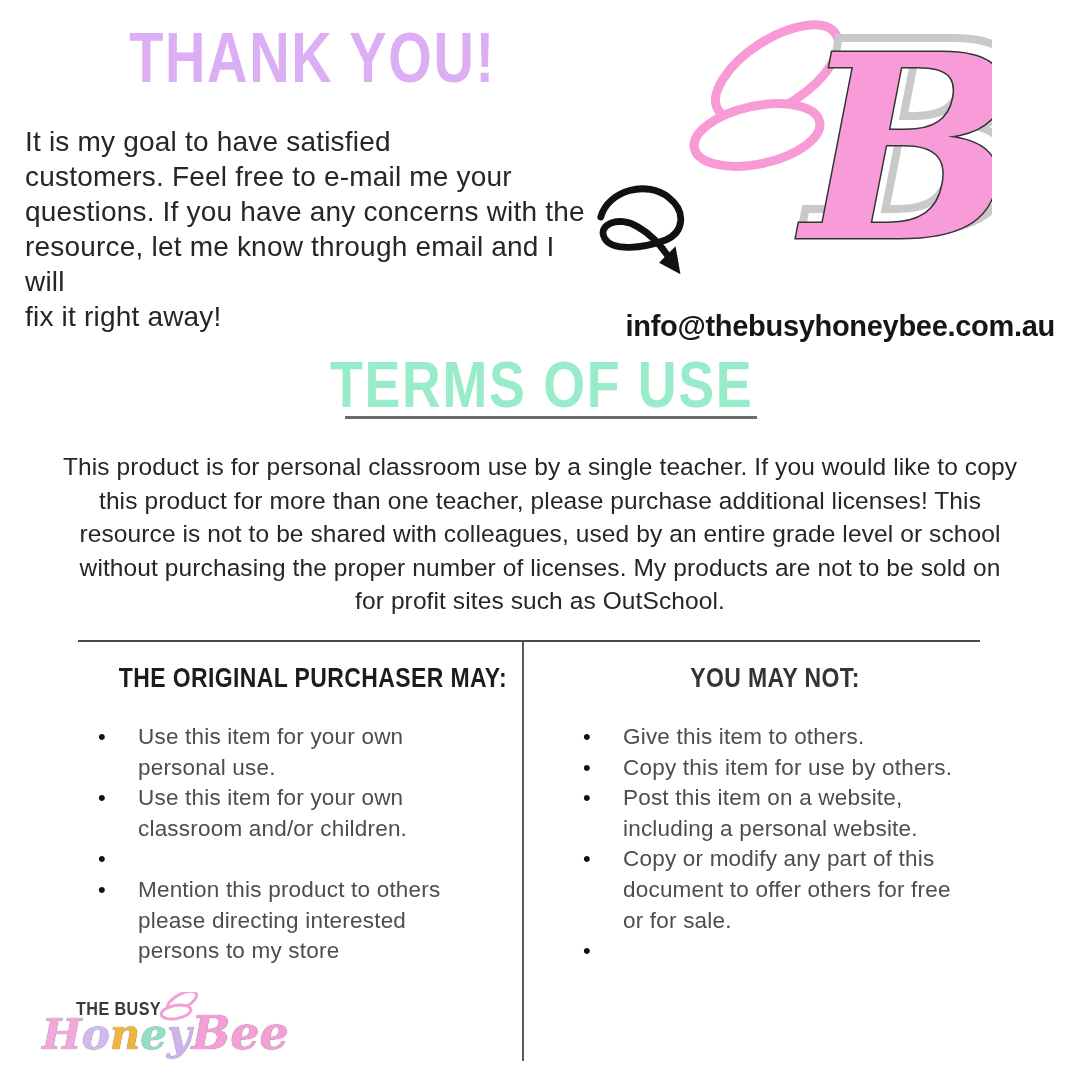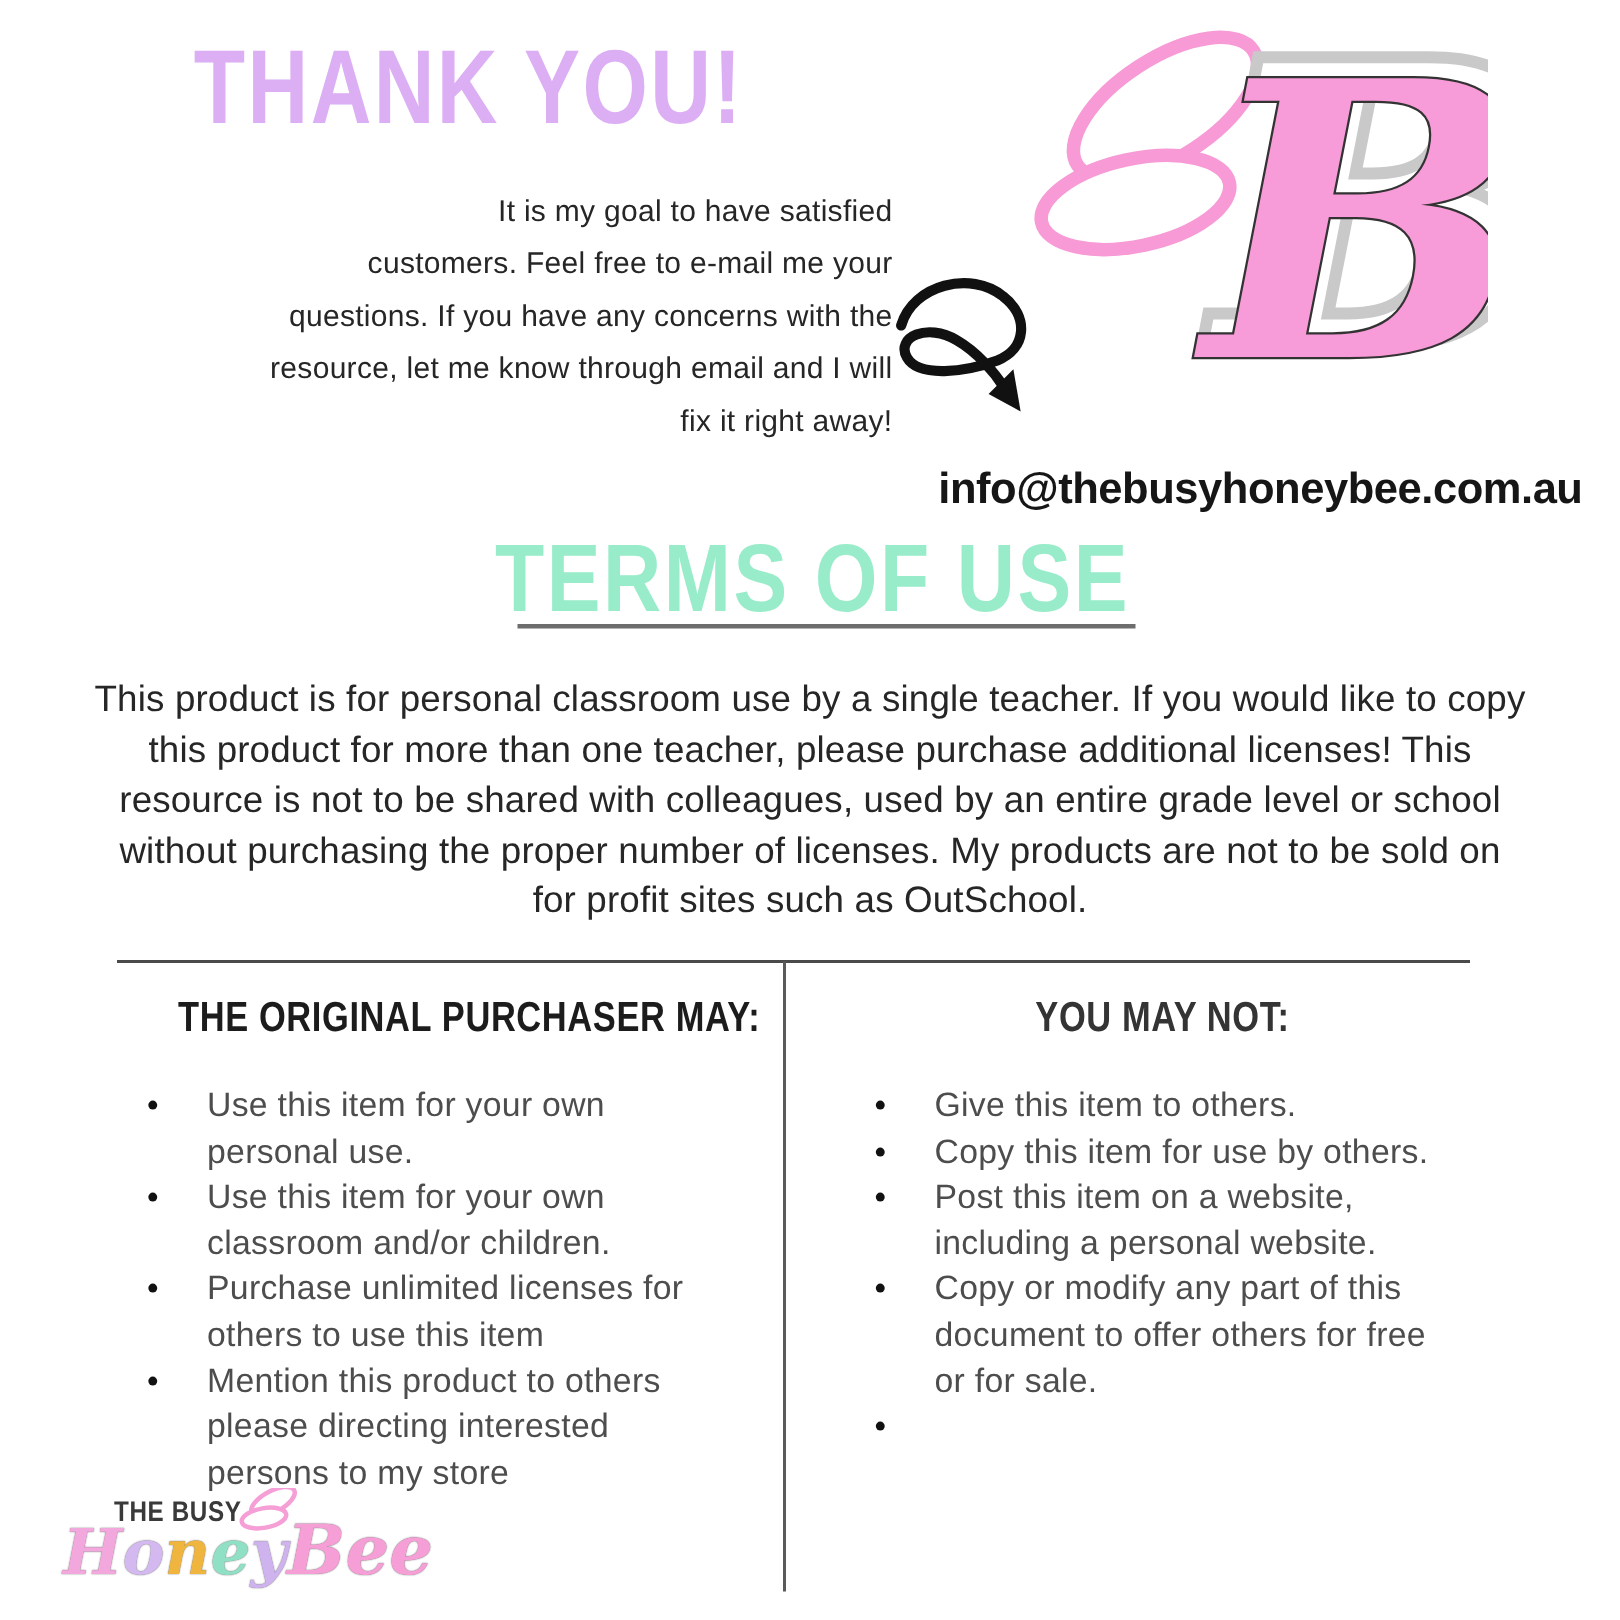--- a/index.html
+++ b/index.html
@@ -3,22 +3,22 @@
 <meta charset="utf-8">
 <style>
   html,body{margin:0;padding:0;background:#fff;}
   .page{position:relative;width:1080px;height:1080px;background:#ffffff;overflow:hidden;
         font-family:"Liberation Sans",sans-serif;color:#222;}
 
   
   .thank-title{position:absolute;left:40px;top:18px;width:545px;text-align:center;
       font-size:70px;font-weight:800;color:#dcaef3;letter-spacing:2px;
       transform:scaleX(0.8);transform-origin:50% 50%;white-space:nowrap;}
-  .intro{position:absolute;left:25px;top:124px;width:570px;text-align:right;
-      font-size:20px;line-height:35px;color:#262626;white-space:pre-line;letter-spacing:0.2px;}
+  .intro{position:absolute;left:25px;top:124px;width:570px;text-align:left;
+      font-size:28px;line-height:35px;color:#262626;white-space:pre-line;letter-spacing:0.2px;}
 
   
   .arrow-doodle{position:absolute;left:593px;top:178px;width:102px;height:112px;}
 
   
   .b-logo{position:absolute;left:672px;top:0px;width:320px;height:300px;}
   .email{position:absolute;left:600px;top:310px;width:455px;text-align:right;
       font-size:29px;font-weight:bold;color:#161616;letter-spacing:-0.3px;}
 
   
@@ -107,22 +107,20 @@
         <span class="bullet-text">Use this item for your own
 personal use.</span>
       </div>
       <div class="bullet-row">
         <span class="dot">•</span>
         <span class="bullet-text">Use this item for your own
 classroom and/or children.</span>
       </div>
       <div class="bullet-row">
         <span class="dot">•</span>
-        <span class="bullet-text">Purchase unlimited licenses for
-others to use this item</span>
       </div>
       <div class="bullet-row">
         <span class="dot">•</span>
         <span class="bullet-text">Mention this product to others
 please directing interested
 persons to my store</span>
       </div>
     </div>
   </div>
 

